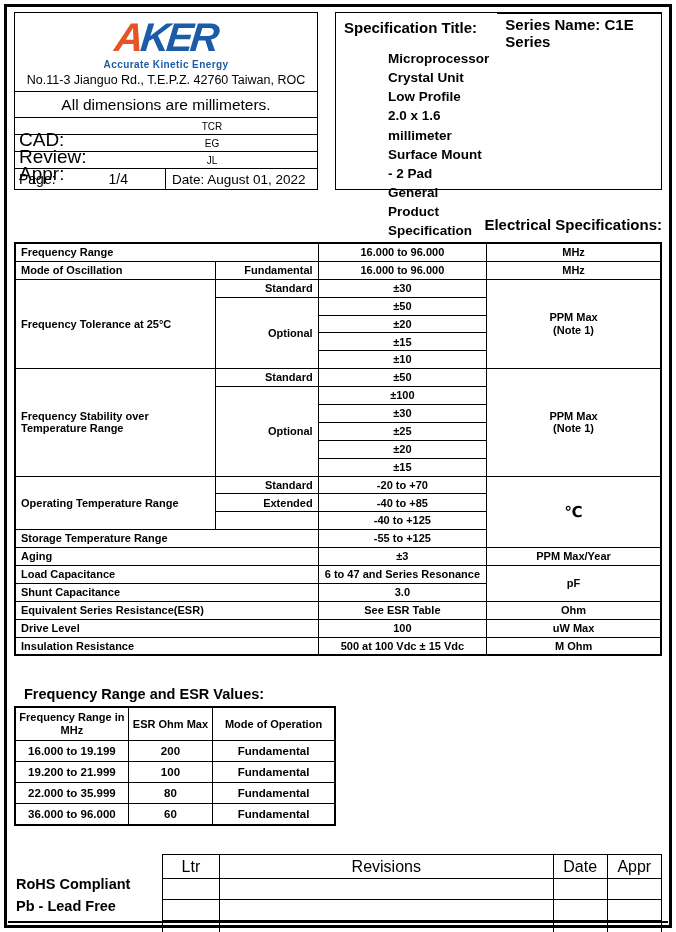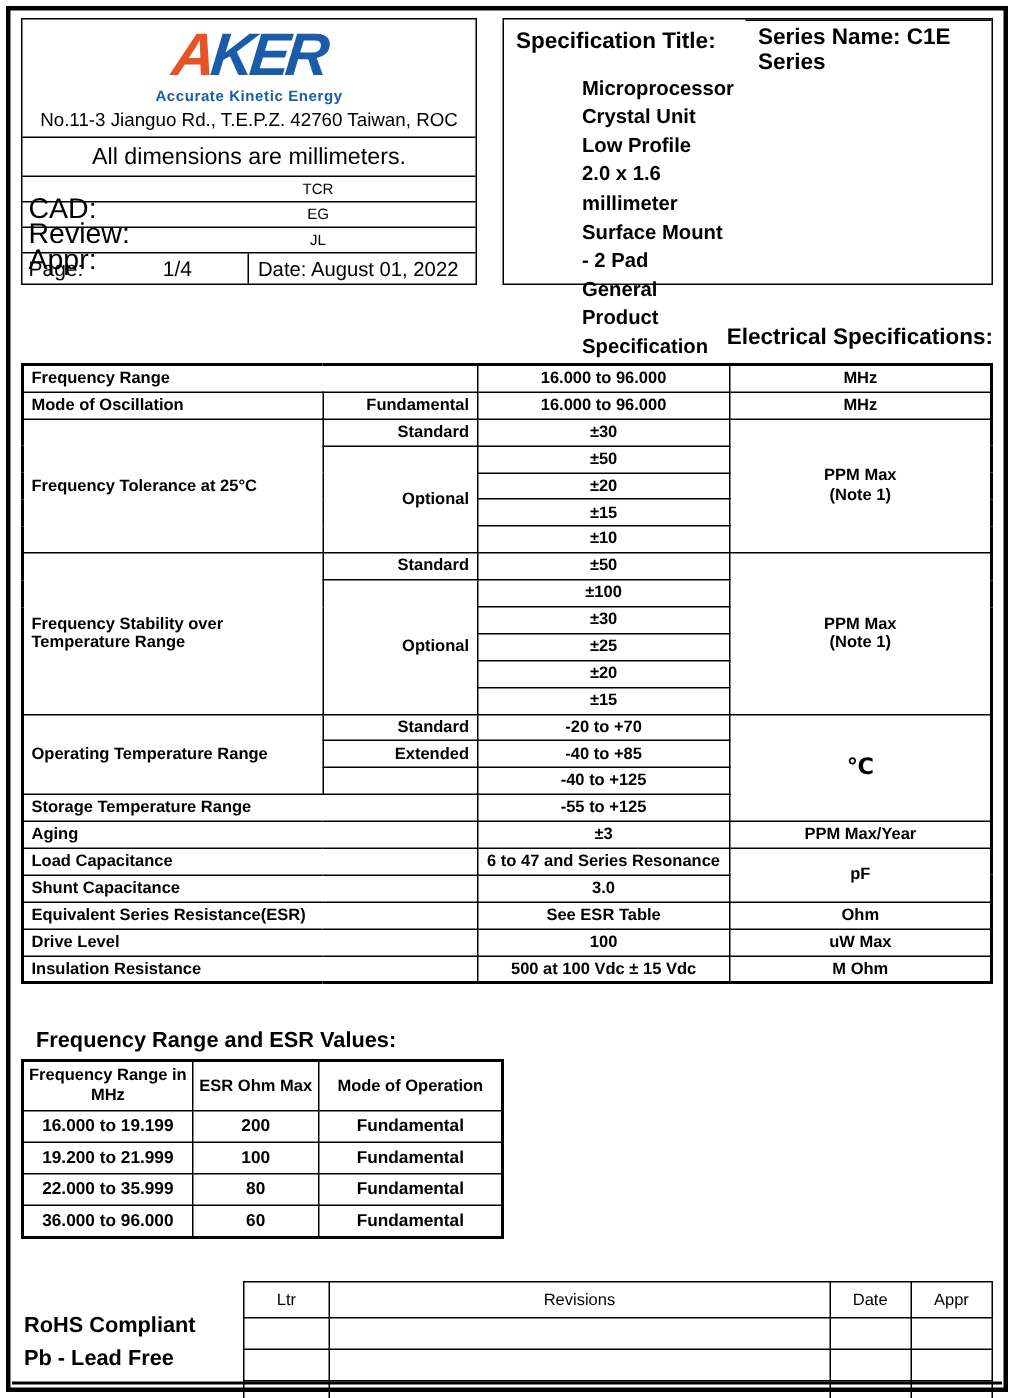--- a/index.html
+++ b/index.html
@@ -50,21 +50,21 @@
   .esr-table{width:322px;border:2px solid #000;}
   .esr-table td{border:1px solid #000;font-size:11px;font-weight:bold;text-align:center;
                 white-space:pre-line;line-height:1.25;}
   .esr-table tr.hd td{height:30px;}
   .esr-table tr.dr td{height:18px;font-size:11.5px;}
 
   
   .foot{margin-top:28px;display:flex;align-items:flex-start;}
   .rohs{width:146px;padding:20px 0 0 2px;font-weight:bold;font-size:14.5px;line-height:1.5;}
   .rev-table{flex:1;}
-  .rev-table td{border:1px solid #000;font-size:11px;text-align:center;}
+  .rev-table td{border:1px solid #000;font-size:16px;text-align:center;}
   .rev-table tr.hd td{height:21px;}
   .rev-table tr.er td{height:18px;}
 </style>
 </head>
 <body>
 
 <div class="page">
   <div class="frame"></div>
   <div class="bottom-rule"></div>
 

